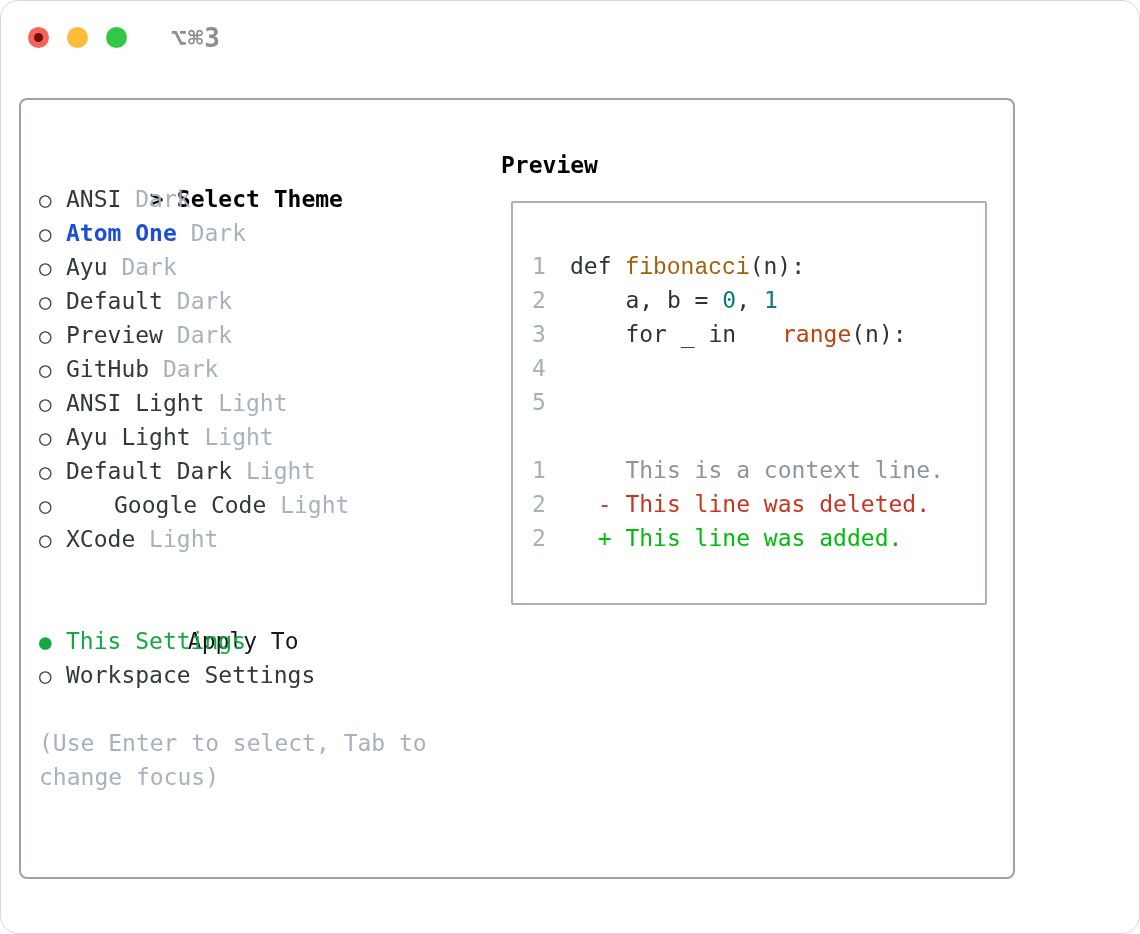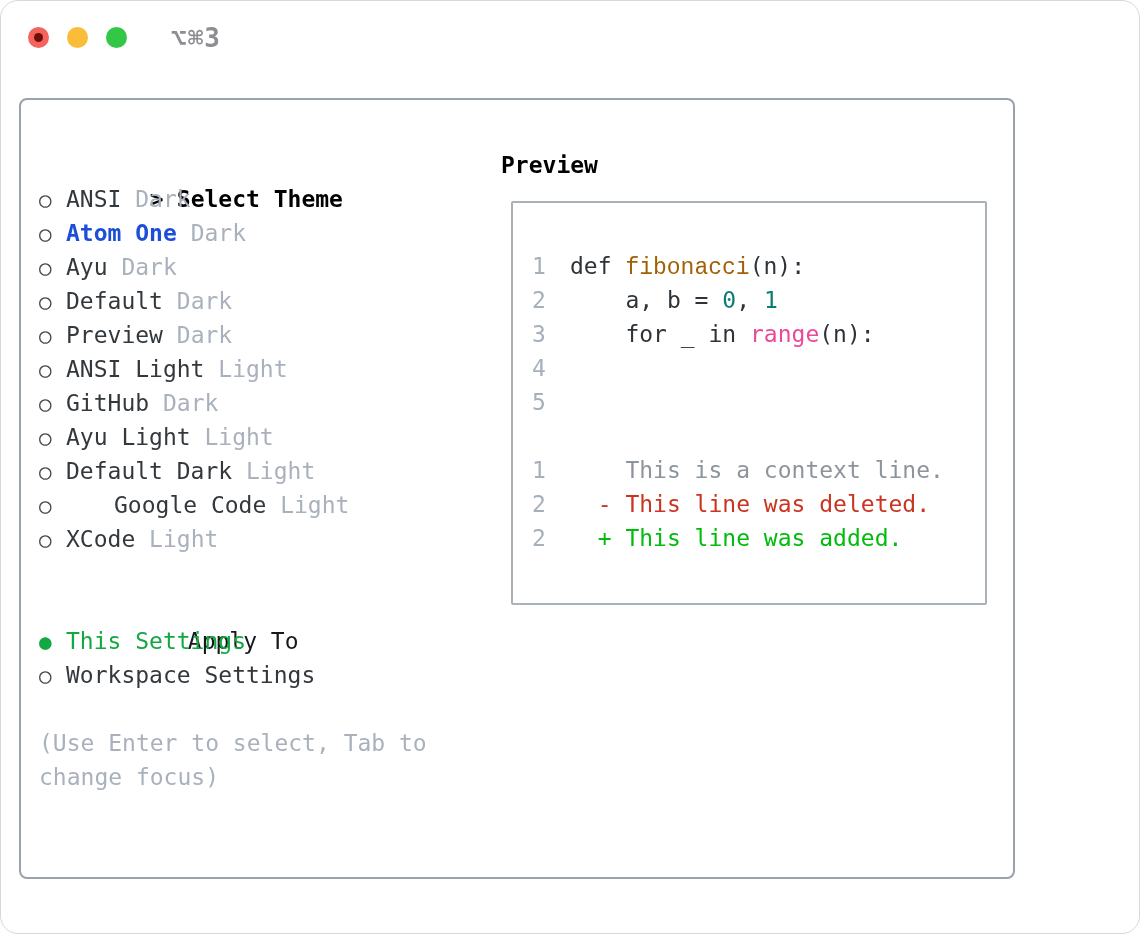--- a/index.html
+++ b/index.html
@@ -81,22 +81,22 @@
     <div class="left-col">
       <div class="row">
         <span class="hdr-prefix">&gt;</span><span class="list-hdr">Select Theme</span>
       </div>
       <div id="theme-list">
           <div class="row"><span class="bullet" style="color: rgb(68, 73, 79);">○</span><span class="item-name" style="color: rgb(51, 56, 61);">ANSI</span><span class="item-variant" style="color: rgb(169, 177, 189);">Dark</span></div>
           <div class="row"><span class="bullet" style="color: rgb(68, 73, 79);">○</span><span class="item-name" style="color: #1d4ed8; font-weight: bold;">Atom One</span><span class="item-variant" style="color: rgb(169, 177, 189);">Dark</span></div>
           <div class="row"><span class="bullet" style="color: rgb(68, 73, 79);">○</span><span class="item-name" style="color: rgb(51, 56, 61);">Ayu</span><span class="item-variant" style="color: rgb(169, 177, 189);">Dark</span></div>
           <div class="row"><span class="bullet" style="color: rgb(68, 73, 79);">○</span><span class="item-name" style="color: rgb(51, 56, 61);">Default</span><span class="item-variant" style="color: rgb(169, 177, 189);">Dark</span></div>
           <div class="row"><span class="bullet" style="color: rgb(68, 73, 79);">○</span><span class="item-name" style="color: rgb(51, 56, 61);">Preview</span><span class="item-variant" style="color: rgb(169, 177, 189);">Dark</span></div>
+          <div class="row"><span class="bullet" style="color: rgb(68, 73, 79);">○</span><span class="item-name" style="color: rgb(51, 56, 61);">GitHub</span><span class="item-variant" style="color: rgb(169, 177, 189);">Dark</span></div>
           <div class="row"><span class="bullet" style="color: rgb(68, 73, 79);">○</span><span class="item-name" style="color: rgb(51, 56, 61);">ANSI Light</span><span class="item-variant" style="color: rgb(169, 177, 189);">Light</span></div>
-          <div class="row"><span class="bullet" style="color: rgb(68, 73, 79);">○</span><span class="item-name" style="color: rgb(51, 56, 61);">GitHub</span><span class="item-variant" style="color: rgb(169, 177, 189);">Dark</span></div>
           <div class="row"><span class="bullet" style="color: rgb(68, 73, 79);">○</span><span class="item-name" style="color: rgb(51, 56, 61);">Ayu Light</span><span class="item-variant" style="color: rgb(169, 177, 189);">Light</span></div>
           <div class="row"><span class="bullet" style="color: rgb(68, 73, 79);">○</span><span class="item-name" style="color: rgb(51, 56, 61);">Default Dark</span><span class="item-variant" style="color: rgb(169, 177, 189);">Light</span></div>
           <div class="row"><span class="bullet" style="color: rgb(68, 73, 79);">○</span><span class="item-name" style="color: rgb(51, 56, 61); margin-left: 48px;">Google Code</span><span class="item-variant" style="color: rgb(169, 177, 189);">Light</span></div>
           <div class="row"><span class="bullet" style="color: rgb(68, 73, 79);">○</span><span class="item-name" style="color: rgb(51, 56, 61);">XCode</span><span class="item-variant" style="color: rgb(169, 177, 189);">Light</span></div>
         </div>
       <div class="row spacer"></div>
       <div class="row apply-hdr">
         <span>Apply To</span>
       </div>
       <div id="apply-list">
@@ -114,21 +114,21 @@
             <div class="code-line">
               <span class="gutter" style="color: rgb(166, 176, 187);">1</span>
               <span class="code-content"><span style="color: rgb(45, 51, 56);">def </span><span style="color: #a16207; font-family: Liberation Mono, monospace;">fibonacci</span><span style="color: rgb(45, 51, 56);">(n):</span></span>
             </div>
             <div class="code-line">
               <span class="gutter" style="color: rgb(166, 176, 187);">2</span>
               <span class="code-content"><span style="color: rgb(45, 51, 56);">    a, b = </span><span style="color: rgb(12, 125, 116);">0</span><span style="color: rgb(45, 51, 56);">, </span><span style="color: rgb(12, 125, 116);">1</span></span>
             </div>
             <div class="code-line">
               <span class="gutter" style="color: rgb(166, 176, 187);">3</span>
-              <span class="code-content"><span style="color: rgb(45, 51, 56);">    for _ in </span><span style="color: #ec4899;">range</span><span style="color: rgb(45, 51, 56);">(n):</span></span>
+              <span class="code-content"><span style="color: rgb(45, 51, 56);">    for _ in </span><span style="color: #c2410c; margin-left: 32px;">range</span><span style="color: rgb(45, 51, 56);">(n):</span></span>
             </div>
             <div class="code-line">
               <span class="gutter" style="color: rgb(166, 176, 187);">4</span>
             </div>
             <div class="code-line">
               <span class="gutter" style="color: rgb(166, 176, 187);">5</span>
             </div>
             <div class="code-line">
               <span class="gutter" style="color: rgb(166, 176, 187);"></span>
               <span class="code-content"></span>

